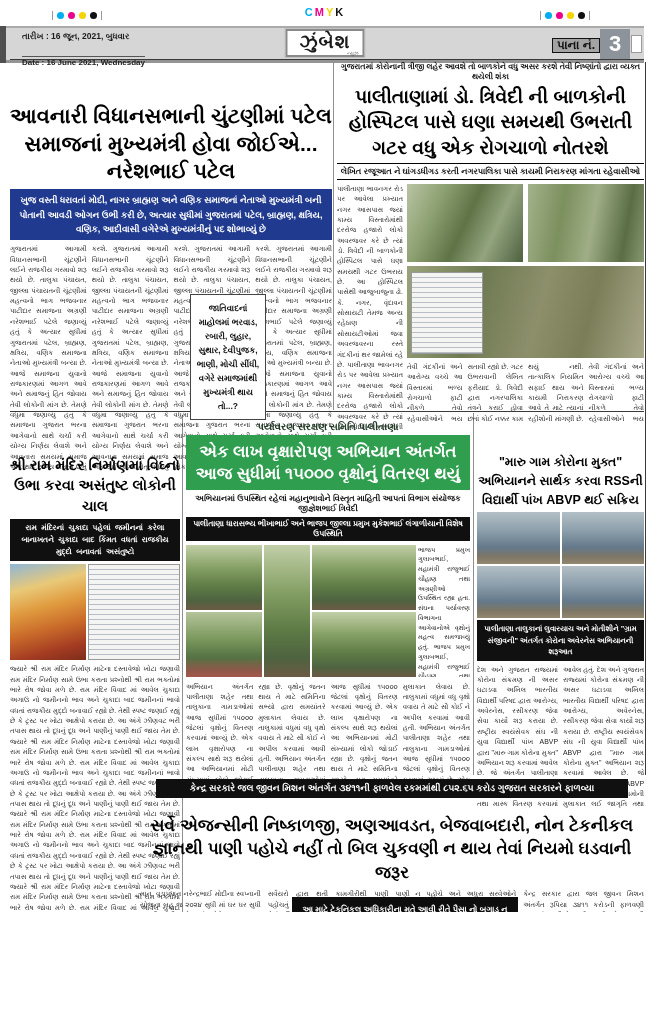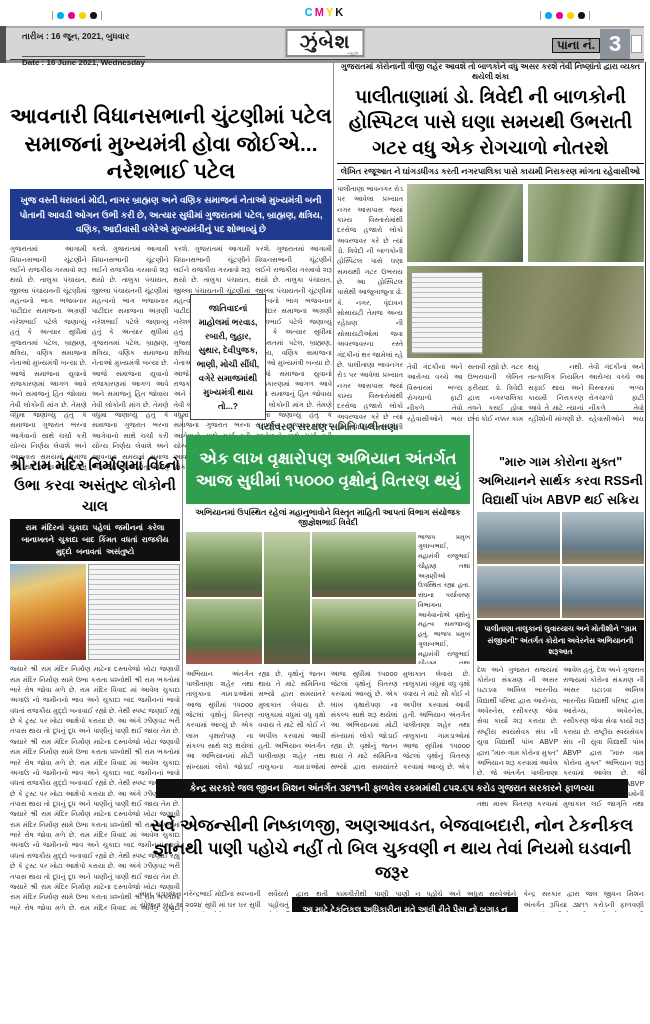--- a/index.html
+++ b/index.html
@@ -86,21 +86,21 @@
   .secC .imgrow { display:flex; gap:2px; height:96px; }
   .secC .imgrow .ram { width:76px; }
   .secC .imgrow .d { flex:1; }
   .secC .body-txt { margin-top:4px; height:332px; }
   .secC .grey { background:#d8d8d8; padding:4px; font-size:6.9px; line-height:1.5; text-align:justify; margin-top:3px; height:36px; overflow:hidden; }
 
   
   .secD { left:186px; top:421px; width:284px; height:362px; }
   .secD .kick { font-size:10px; color:#213b26; }
   .secD .green { background:#2f9e4f; color:#fff; font-size:16.5px; font-weight:bold; text-align:center;
-                 line-height:1.35; padding:12px 4px; margin-top:2px; }
+                 line-height:1.35; padding:5px 4px; margin-top:2px; }
   .secD .subh { font-size:8.2px; font-weight:bold; text-align:center; margin-top:4px; }
   .secD .bar { font-size:7.8px; padding:2px; margin-top:3px; }
   .secD .collage { display:flex; gap:2px; margin-top:4px; height:132px; }
   .secD .cl { width:76px; display:flex; flex-direction:column; gap:2px; }
   .secD .cl .ph { flex:1; }
   .secD .cc { width:46px; }
   .secD .cr { width:104px; display:flex; flex-direction:column; gap:2px; }
   .secD .cr .ph { flex:1; }
   .secD .ctxt { flex:1; font-size:6.5px; line-height:1.5; text-align:justify; overflow:hidden; }
   .secD .bcols { margin-top:5px; column-count:4; column-gap:5px; height:106px; }
@@ -198,20 +198,21 @@
       <div class="doc d"></div>
     </div>
     <div class="body-txt">જ્યારે શ્રી રામ મંદિર નિર્માણ માટેના દસ્તાવેજો ખોટા જણાવી રામ મંદિર નિર્માણ સામે ઉભા કરાતા પ્રશ્નોથી શ્રી રામ ભક્તોમાં ભારે રોષ જોવા મળે છે. રામ મંદિર વિવાદ માં આવેલ ચુકાદા અગાઉ નો જમીનનો ભાવ અને ચુકાદા બાદ જમીનનાં ભાવો વધતાં રાજકીય મુદ્દો બનાવાઈ રહ્યો છે. તેથી સ્પષ્ટ જણાઈ રહ્યું છે કે ટ્રસ્ટ પર ખોટા આક્ષેપો કરાયા છે. આ અંગે ઝીણવટ ભરી તપાસ થાય તો દૂધનું દૂધ અને પાણીનું પાણી થઈ જાય તેમ છે. જ્યારે શ્રી રામ મંદિર નિર્માણ માટેના દસ્તાવેજો ખોટા જણાવી રામ મંદિર નિર્માણ સામે ઉભા કરાતા પ્રશ્નોથી શ્રી રામ ભક્તોમાં ભારે રોષ જોવા મળે છે. રામ મંદિર વિવાદ માં આવેલ ચુકાદા અગાઉ નો જમીનનો ભાવ અને ચુકાદા બાદ જમીનનાં ભાવો વધતાં રાજકીય મુદ્દો બનાવાઈ રહ્યો છે. તેથી સ્પષ્ટ જણાઈ રહ્યું છે કે ટ્રસ્ટ પર ખોટા આક્ષેપો કરાયા છે. આ અંગે ઝીણવટ ભરી તપાસ થાય તો દૂધનું દૂધ અને પાણીનું પાણી થઈ જાય તેમ છે. જ્યારે શ્રી રામ મંદિર નિર્માણ માટેના દસ્તાવેજો ખોટા જણાવી રામ મંદિર નિર્માણ સામે ઉભા કરાતા પ્રશ્નોથી શ્રી રામ ભક્તોમાં ભારે રોષ જોવા મળે છે. રામ મંદિર વિવાદ માં આવેલ ચુકાદા અગાઉ નો જમીનનો ભાવ અને ચુકાદા બાદ જમીનનાં ભાવો વધતાં રાજકીય મુદ્દો બનાવાઈ રહ્યો છે. તેથી સ્પષ્ટ જણાઈ રહ્યું છે કે ટ્રસ્ટ પર ખોટા આક્ષેપો કરાયા છે. આ અંગે ઝીણવટ ભરી તપાસ થાય તો દૂધનું દૂધ અને પાણીનું પાણી થઈ જાય તેમ છે. જ્યારે શ્રી રામ મંદિર નિર્માણ માટેના દસ્તાવેજો ખોટા જણાવી રામ મંદિર નિર્માણ સામે ઉભા કરાતા પ્રશ્નોથી શ્રી રામ ભક્તોમાં ભારે રોષ જોવા મળે છે. રામ મંદિર વિવાદ માં આવેલ ચુકાદા અગાઉ નો જમીનનો ભાવ અને ચુકાદા બાદ જમીનનાં ભાવો વધતાં રાજકીય મુદ્દો બનાવાઈ રહ્યો છે. તેથી સ્પષ્ટ જણાઈ રહ્યું છે કે ટ્રસ્ટ પર ખોટા આક્ષેપો કરાયા છે. આ અંગે ઝીણવટ ભરી તપાસ થાય તો દૂધનું દૂધ અને પાણીનું પાણી થઈ જાય તેમ છે.</div>
     <div class="grey">ઉભા કરતા લોકોને અને તેમની મનોવૃત્તિ ને શ્રી રામ ભક્તો તથા ધાર્મિક સમાજને વખોડે છે. ઉભા કરતા લોકોને અને તેમની મનોવૃત્તિ ને શ્રી રામ ભક્તો તથા ધાર્મિક સમાજને વખોડે છે.</div>
   </div>
 
   <div class="sec secD">
     <div class="kicker kick">પર્યાવરણ સરક્ષણ સમિતિ પાલીતાણા</div>
     <div class="green">એક લાખ વૃક્ષારોપણ અભિયાન અંતર્ગત આજ સુધીમાં ૧૫૦૦૦ વૃક્ષોનું વિતરણ થયું</div>
     <div class="subh kicker">અભિયાનમાં ઉપસ્થિત રહેલાં મહાનુભાવોને વિસ્તૃત માહિતી આપતાં વિભાગ સંયોજક જીજ્ઞેશભાઈ ત્રિવેદી</div>
+    <div class="blackbar bar">પાલીતાણા ધારાસભ્ય ભીખાભાઈ અને ભાજપ જીલ્લા પ્રમુખ મુકેશભાઈ લંગાળીયાની વિશેષ ઉપસ્થિતિ</div>
     <div class="collage">
       <div class="cl">
         <div class="ph ph-tree"></div>
         <div class="ph ph-tree2"></div>
       </div>
       <div class="ph ph-tree cc"></div>
       <div class="cr">
         <div class="ph ph-tree"></div>
         <div class="ph ph-tree"></div>
       </div>

